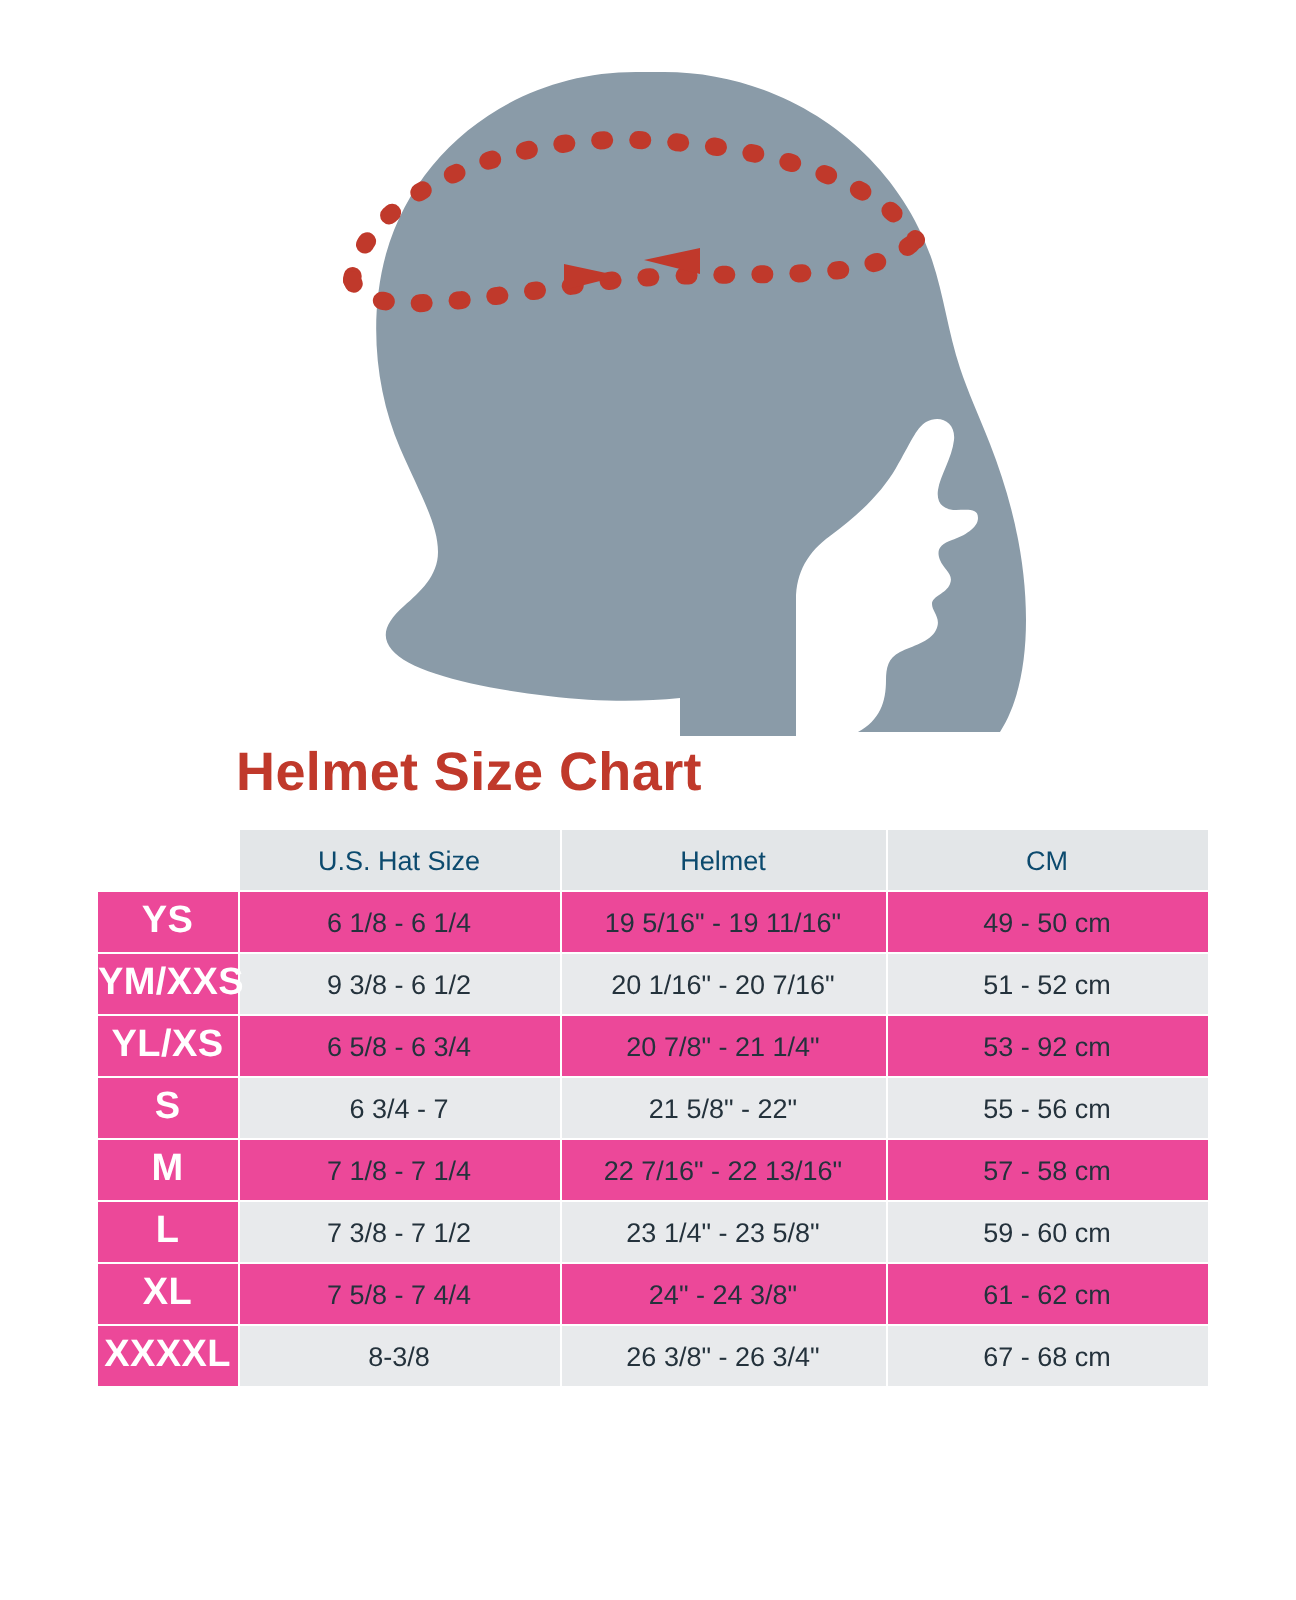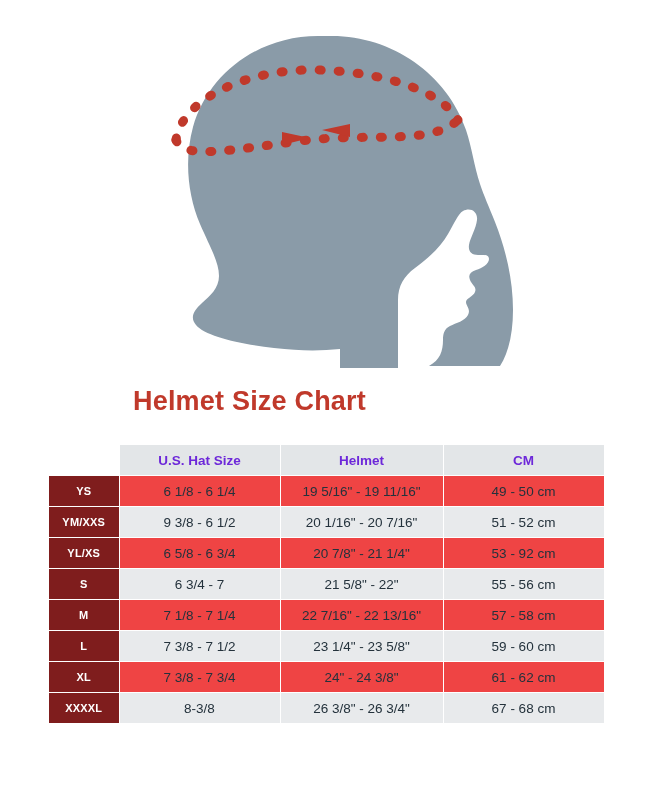--- a/index.html
+++ b/index.html
@@ -28,21 +28,21 @@
   .illustration svg {
     display: block;
   }
   
   .chart-title {
     font-size: 27px;
     font-weight: bold;
     color: #c0392b;
     text-align: left;
     padding-left: 118px;
-    margin: 15px;
+    margin: 0;
     line-height: 32px;
     letter-spacing: 0.2px;
   }
   
   .table-wrap {
     padding: 12px 48px 0 48px;
   }
   table.size-chart {
     border-collapse: collapse;
     width: 552px;
@@ -56,34 +56,34 @@
     height: 30px;
     padding: 0;
   }
   thead th.corner {
     background: #ffffff;
     border: none;
     width: 70px;
   }
   thead th.colhead {
     background: #e3e6e8;
-    color: #6d28d9;
-    font-weight: bold;
+    color: #0c4a6e;
+    font-weight: normal;
     font-size: 13.5px;
   }
   tbody th.sizelabel {
-    background: #7f1d1d;
+    background: #ec4899;
     color: #ffffff;
     font-weight: bold;
-    font-size: 11px;
+    font-size: 19px;
     width: 70px;
     letter-spacing: 0.2px;
   }
   tbody td {
-    background: #ef4444;
+    background: #ec4899;
     color: #24323c;
   }
   tbody tr:nth-child(even) td {
     background: #e8eaec;
   }
   .col-hat { width: 160px; }
   .col-in  { width: 162px; }
   .col-cm  { width: 160px; }
 </style>
 </head>
@@ -182,21 +182,21 @@
           <td>57 - 58 cm</td>
         </tr>
         <tr>
           <th class="sizelabel">L</th>
           <td>7 3/8 - 7 1/2</td>
           <td>23 1/4" - 23 5/8"</td>
           <td>59 - 60 cm</td>
         </tr>
         <tr>
           <th class="sizelabel">XL</th>
-          <td>7 3/8 - 7 3/4</td>
+          <td>7 5/8 - 7 4/4</td>
           <td>24" - 24 3/8"</td>
           <td>61 - 62 cm</td>
         </tr>
         <tr>
           <th class="sizelabel">XXXXL</th>
           <td>8-3/8</td>
           <td>26 3/8" - 26 3/4"</td>
           <td>67 - 68 cm</td>
         </tr>
       </tbody>

